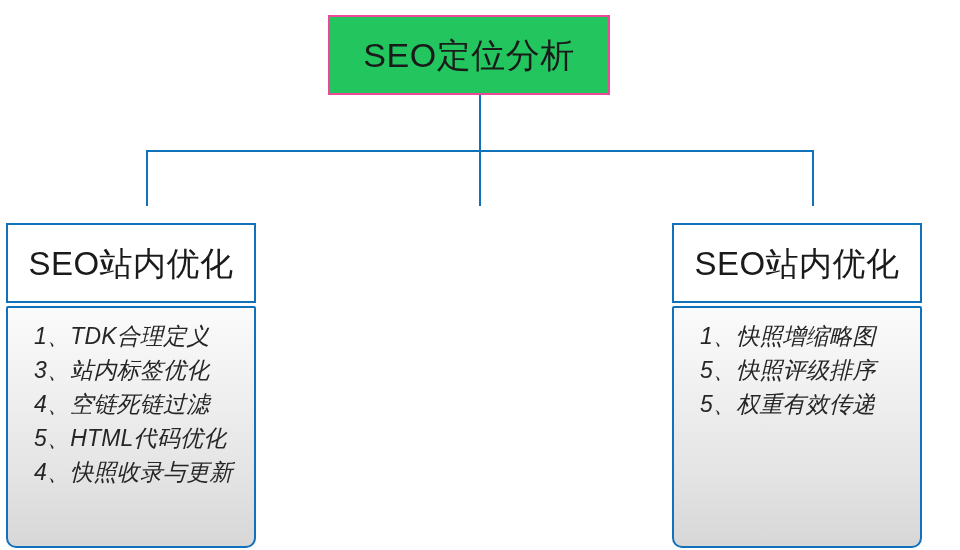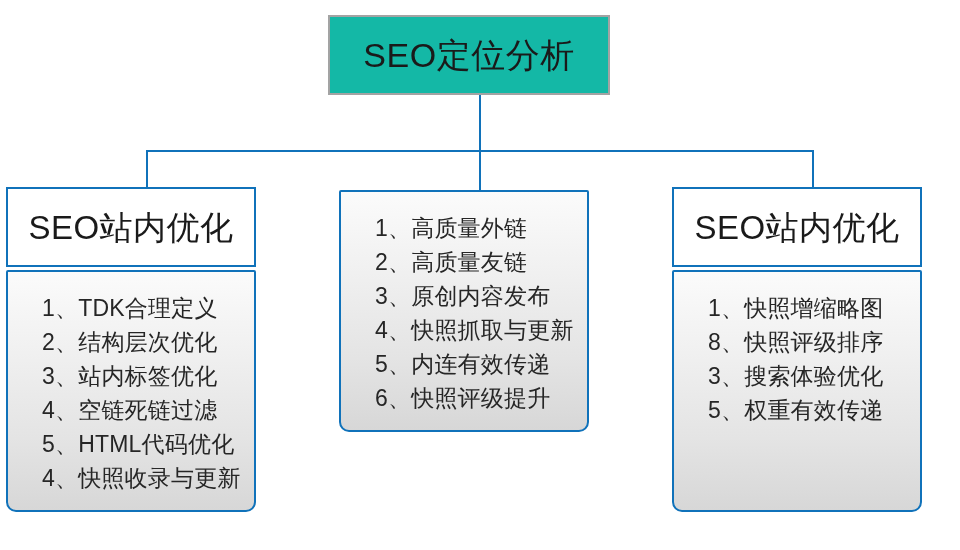--- a/index.html
+++ b/index.html
@@ -16,30 +16,30 @@
   #conn-stem-top{left:479px;top:95px;width:2px;height:57px;}
   #conn-bar{left:146px;top:150px;width:668px;height:2px;}
   #conn-drop-left{left:146px;top:150px;width:2px;height:56px;}
   #conn-drop-mid{left:479px;top:150px;width:2px;height:56px;}
   #conn-drop-right{left:812px;top:150px;width:2px;height:56px;}
 
   
   #root-node{
     position:absolute;left:328px;top:15px;width:282px;height:80px;
     box-sizing:border-box;
-    border:2px solid #a3a3a3;
-    background:#14b8a6;
+    border:2px solid #ec4899;
+    background:#22c55e;
     display:flex;align-items:center;justify-content:center;
   }
   #root-node .node-text{
     font-size:34px;color:#1a1a1a;letter-spacing:0.5px;line-height:1;
   }
 
   
-  .column{position:absolute;top:187px;width:250px;}
+  .column{position:absolute;top:223px;width:250px;}
   #col-0{left:6px;}
   #col-1{left:339px;}
   #col-2{left:672px;}
 
   .col-header{
     box-sizing:border-box;
     height:80px;
     border:2px solid #1072ba;
     background:#ffffff;
     display:flex;align-items:center;justify-content:center;
@@ -52,21 +52,21 @@
   .col-body{
     box-sizing:border-box;
     margin-top:3px;
     height:242px;
     border:2px solid #1072ba;
     border-radius:2px 2px 10px 10px;
     background:linear-gradient(to bottom,#fbfbfb 0%,#f2f2f2 28%,#e4e4e4 70%,#d7d7d7 100%);
     padding:11px 0 0 0;
     display:flex;flex-direction:column;
   }
-  .item-list{list-style:none;margin:8px;padding:0 0 0 26px;}
+  .item-list{list-style:none;margin:0;padding:0 0 0 26px;font-style:italic;}
   .item-list li{
     font-size:23px;
     color:#262626;
     line-height:34px;
     white-space:nowrap;
     letter-spacing:0.2px;
   }
 </style>
 </head>
 <body>
@@ -83,49 +83,37 @@
   <div class="connector" id="conn-drop-mid"></div>
   <div class="connector" id="conn-drop-right"></div>
 
   <div class="column" id="col-0">
     <div class="col-header">
       <span class="header-text">SEO站内优化</span>
     </div>
     <div class="col-body">
       <ul class="item-list">
         <li>1、TDK合理定义</li>
-        <li>2、结构层次优化</li>
         <li>3、站内标签优化</li>
         <li>4、空链死链过滤</li>
         <li>5、HTML代码优化</li>
         <li>4、快照收录与更新</li>
       </ul>
     </div>
   </div>
 
   <div class="column" id="col-1">
-    <div class="col-body">
-      <ul class="item-list">
-        <li>1、高质量外链</li>
-        <li>2、高质量友链</li>
-        <li>3、原创内容发布</li>
-        <li>4、快照抓取与更新</li>
-        <li>5、内连有效传递</li>
-        <li>6、快照评级提升</li>
-      </ul>
-    </div>
   </div>
 
   <div class="column" id="col-2">
     <div class="col-header">
       <span class="header-text">SEO站内优化</span>
     </div>
     <div class="col-body">
       <ul class="item-list">
         <li>1、快照增缩略图</li>
-        <li>8、快照评级排序</li>
-        <li>3、搜索体验优化</li>
+        <li>5、快照评级排序</li>
         <li>5、权重有效传递</li>
       </ul>
     </div>
   </div>
 
 </div>
 
 </body></html>

